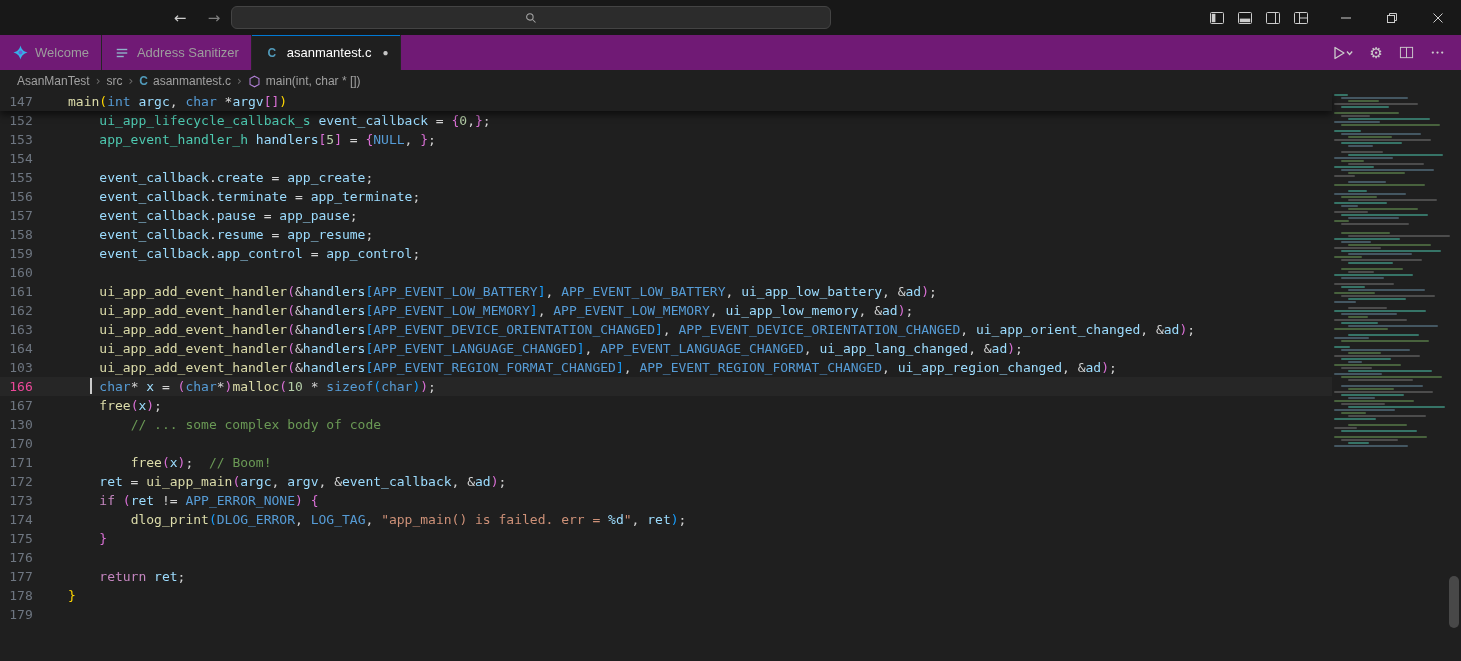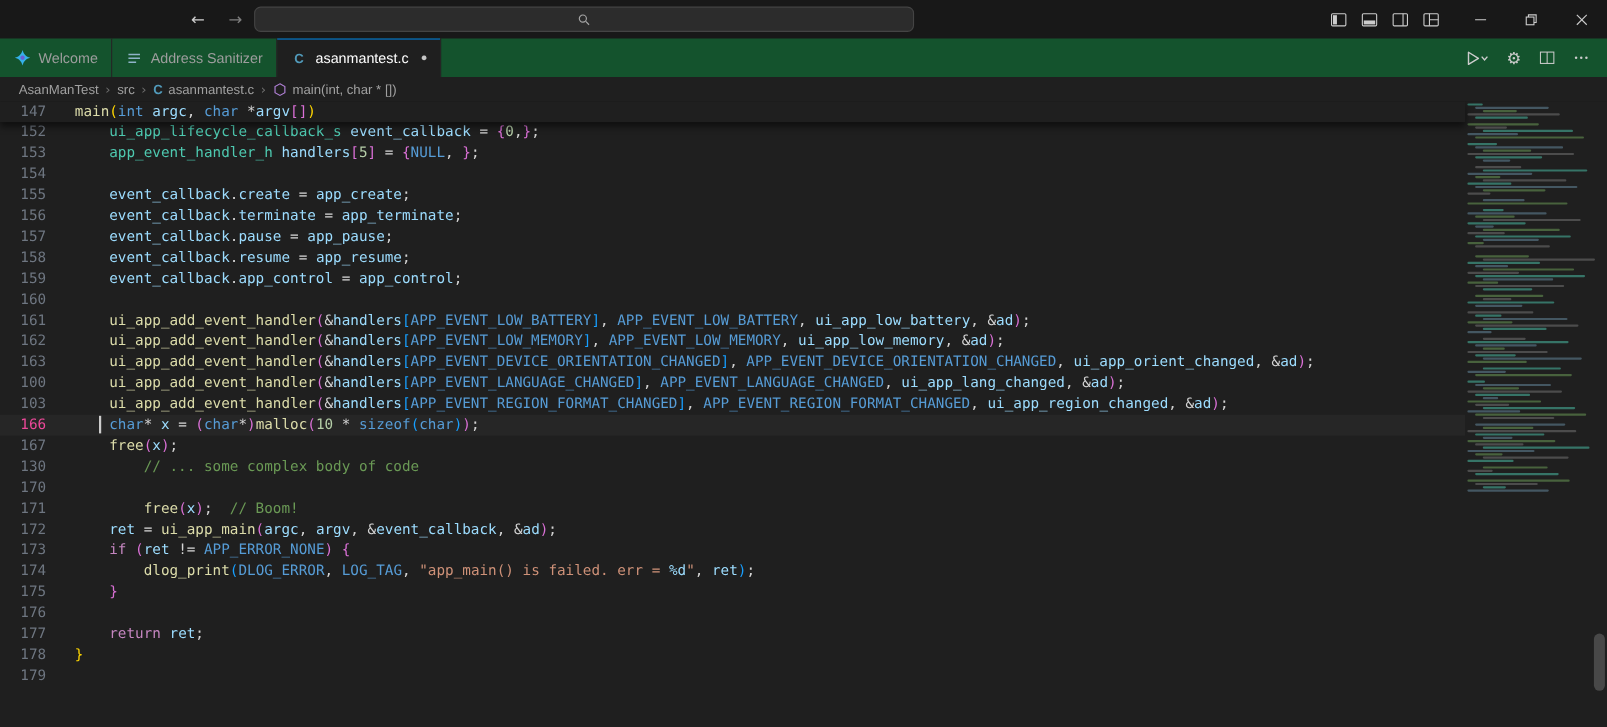--- a/index.html
+++ b/index.html
@@ -19,21 +19,21 @@
     position:absolute; left:231px; top:6px; width:600px; height:23px;
     background:#2c2c2c; border:1px solid #444444; border-radius:6px;
     display:flex; align-items:center; justify-content:center; gap:6px;
     color:#a6a6a6; font-size:12px; cursor:pointer;
   }
   .titlebar-right { position:absolute; right:0; top:0; height:35px; display:flex; align-items:stretch; }
   .layout-btn { width:28px; display:flex; align-items:center; justify-content:center; background:none; border:none; cursor:pointer; }
   .win-btn { width:46px; display:flex; align-items:center; justify-content:center; background:none; border:none; cursor:pointer; }
   .layout-group { display:flex; align-items:stretch; margin-right:8px; }
   
-  .tabbar { position:absolute; top:35px; left:0; right:0; height:35px; background:#14532d; display:flex; }
+  .tabbar { position:absolute; top:35px; left:0; right:0; height:35px; background:#701a75; display:flex; }
   .tab { height:35px; display:flex; align-items:center; padding:0 12px; gap:7px;
          font-size:13px; color:#9d9d9d; border-right:1px solid #252525; position:relative; cursor:pointer; }
   .tab.active { background:#1f1f1f; color:#ffffff; }
   .tab.active::before { content:''; position:absolute; top:0; left:0; right:0; height:1px; background:var(--accent,#0078d4); }
   .tab .ficon { width:16px; height:16px; display:flex; align-items:center; justify-content:center; flex:none; }
   .c-glyph { color:#519aba; font-weight:700; font-size:12px; font-family:"Liberation Sans",sans-serif; }
   .mod-dot { font-size:10px; color:#c5c5c5; margin-left:4px; }
   .editor-actions { margin-left:auto; display:flex; align-items:center; gap:16px; padding-right:16px; }
   .ea-btn { background:none; border:none; display:flex; align-items:center; cursor:pointer; color:#cccccc; }
   .uni-icon { font-family:"DejaVu Sans", sans-serif; font-size:15px; color:#cccccc; }
@@ -42,21 +42,21 @@
                  display:flex; align-items:center; padding-left:17px; gap:6px; font-size:12px; color:#a0a0a0; }
   .bc-item { display:flex; align-items:center; gap:5px; cursor:pointer; }
   .bc-sep { color:#6e6e6e; font-family:"DejaVu Sans",sans-serif; }
   
   .editor { position:absolute; top:92px; left:0; right:0; bottom:0; background:#1f1f1f; overflow:hidden; }
   .code-font { font-family:"DejaVu Sans Mono", monospace; font-size:13px; }
   .sticky { position:absolute; top:0; left:0; width:1332px; height:19px; background:#1f1f1f;
             box-shadow:0 4px 7px rgba(0,0,0,0.55); z-index:5; }
   .code-lines { position:absolute; top:19px; left:0; width:1332px; }
   .code-line { display:flex; height:19px; line-height:19px; }
-  .line-num { width:42px; flex:none; text-align:right; color:#6e7681; user-select:none; }
+  .line-num { width:42px; flex:none; text-align:center; color:#6e7681; user-select:none; }
   .line-content { position:relative; padding-left:26px; white-space:pre; flex:1; }
   .code-line.active { background:rgba(255,255,255,0.035); }
   .code-line.active .line-num { color:#ec4899; }
   .cursor { position:absolute; left:48px; top:1px; width:2px; height:16px; background:#cccccc; }
   .tk-pl{color:var(--tk-pl)} .tk-ty{color:var(--tk-ty)} .tk-vr{color:var(--tk-vr)}
   .tk-fn{color:var(--tk-fn)} .tk-kw{color:var(--tk-kw)} .tk-ct{color:var(--tk-ct)}
   .tk-st{color:var(--tk-st)} .tk-nu{color:var(--tk-nu)} .tk-cm{color:var(--tk-cm)}
   .tk-b1{color:var(--tk-b1)} .tk-b2{color:var(--tk-b2)} .tk-b3{color:var(--tk-b3)}
   
   .minimap { position:absolute; top:2px; right:14px; width:117px; bottom:0; cursor:pointer; }
@@ -281,21 +281,21 @@
         </div>
         <div class="code-line">
           <div class="line-num">162</div>
           <div class="line-content"><span class="tk-pl">    </span><span class="tk-fn">ui_app_add_event_handler</span><span class="tk-b2">(</span><span class="tk-pl">&amp;</span><span class="tk-vr">handlers</span><span class="tk-b3">[</span><span class="tk-kw">APP_EVENT_LOW_MEMORY</span><span class="tk-b3">]</span><span class="tk-pl">, </span><span class="tk-kw">APP_EVENT_LOW_MEMORY</span><span class="tk-pl">, </span><span class="tk-vr">ui_app_low_memory</span><span class="tk-pl">, &amp;</span><span class="tk-vr">ad</span><span class="tk-b2">)</span><span class="tk-pl">;</span></div>
         </div>
         <div class="code-line">
           <div class="line-num">163</div>
           <div class="line-content"><span class="tk-pl">    </span><span class="tk-fn">ui_app_add_event_handler</span><span class="tk-b2">(</span><span class="tk-pl">&amp;</span><span class="tk-vr">handlers</span><span class="tk-b3">[</span><span class="tk-kw">APP_EVENT_DEVICE_ORIENTATION_CHANGED</span><span class="tk-b3">]</span><span class="tk-pl">, </span><span class="tk-kw">APP_EVENT_DEVICE_ORIENTATION_CHANGED</span><span class="tk-pl">, </span><span class="tk-vr">ui_app_orient_changed</span><span class="tk-pl">, &amp;</span><span class="tk-vr">ad</span><span class="tk-b2">)</span><span class="tk-pl">;</span></div>
         </div>
         <div class="code-line">
-          <div class="line-num">100</div>
+          <div class="line-num">164</div>
           <div class="line-content"><span class="tk-pl">    </span><span class="tk-fn">ui_app_add_event_handler</span><span class="tk-b2">(</span><span class="tk-pl">&amp;</span><span class="tk-vr">handlers</span><span class="tk-b3">[</span><span class="tk-kw">APP_EVENT_LANGUAGE_CHANGED</span><span class="tk-b3">]</span><span class="tk-pl">, </span><span class="tk-kw">APP_EVENT_LANGUAGE_CHANGED</span><span class="tk-pl">, </span><span class="tk-vr">ui_app_lang_changed</span><span class="tk-pl">, &amp;</span><span class="tk-vr">ad</span><span class="tk-b2">)</span><span class="tk-pl">;</span></div>
         </div>
         <div class="code-line">
           <div class="line-num">103</div>
           <div class="line-content"><span class="tk-pl">    </span><span class="tk-fn">ui_app_add_event_handler</span><span class="tk-b2">(</span><span class="tk-pl">&amp;</span><span class="tk-vr">handlers</span><span class="tk-b3">[</span><span class="tk-kw">APP_EVENT_REGION_FORMAT_CHANGED</span><span class="tk-b3">]</span><span class="tk-pl">, </span><span class="tk-kw">APP_EVENT_REGION_FORMAT_CHANGED</span><span class="tk-pl">, </span><span class="tk-vr">ui_app_region_changed</span><span class="tk-pl">, &amp;</span><span class="tk-vr">ad</span><span class="tk-b2">)</span><span class="tk-pl">;</span></div>
         </div>
         <div class="code-line active">
           <div class="line-num">166</div>
           <div class="line-content"><span class="tk-pl">    </span><span class="tk-kw">char</span><span class="tk-pl">* </span><span class="tk-vr">x</span><span class="tk-pl"> = </span><span class="tk-b2">(</span><span class="tk-kw">char</span><span class="tk-pl">*</span><span class="tk-b2">)</span><span class="tk-fn">malloc</span><span class="tk-b2">(</span><span class="tk-nu">10</span><span class="tk-pl"> * </span><span class="tk-kw">sizeof</span><span class="tk-b3">(</span><span class="tk-kw">char</span><span class="tk-b3">)</span><span class="tk-b2">)</span><span class="tk-pl">;</span><span class="cursor"></span></div>
         </div>

